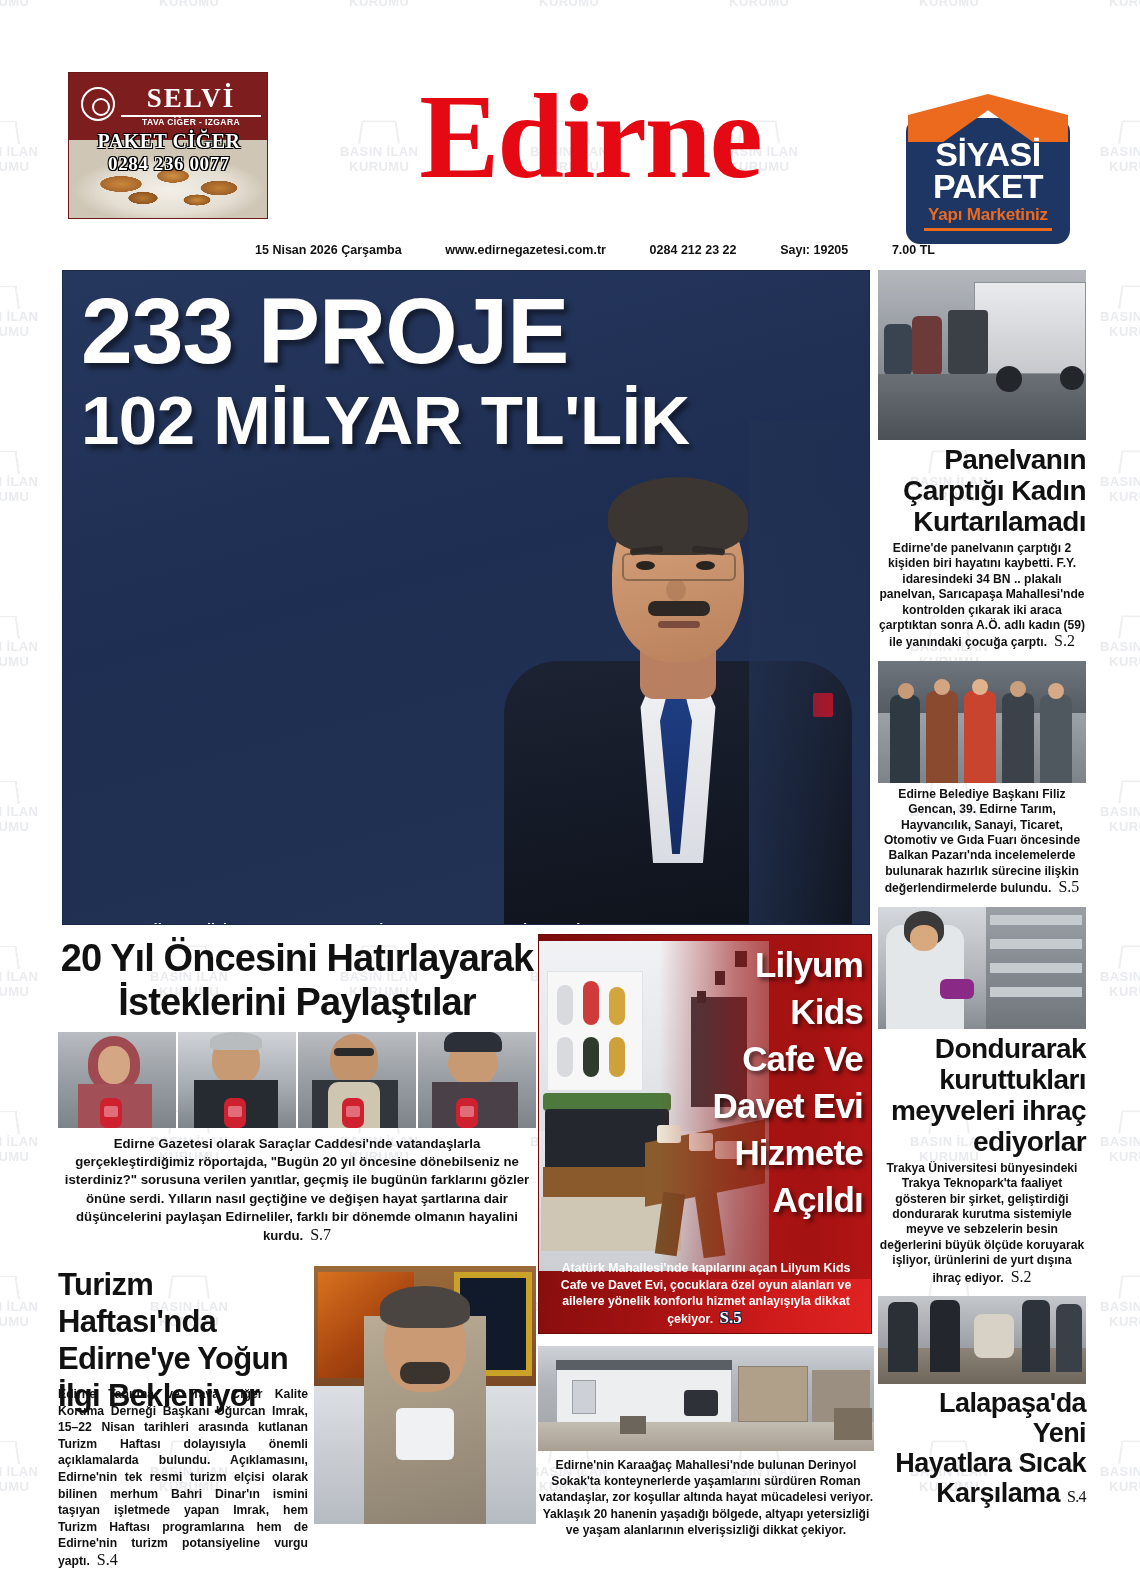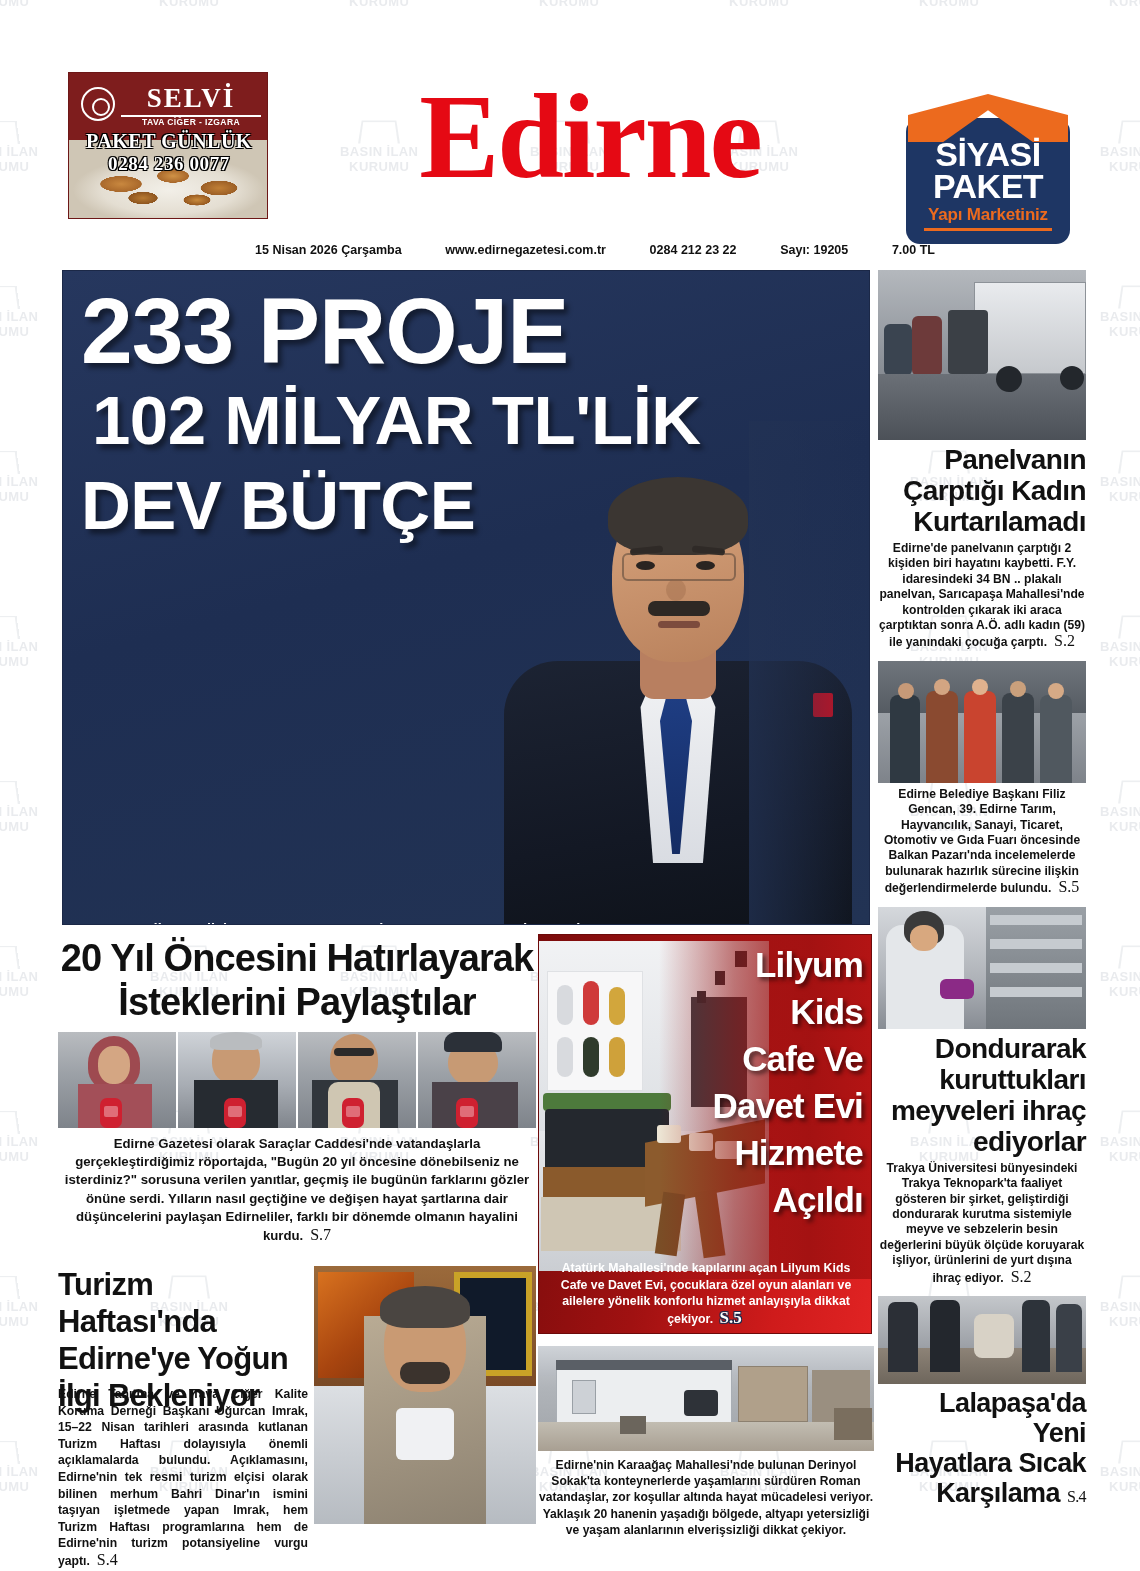--- a/index.html
+++ b/index.html
@@ -204,21 +204,20 @@
   }
   .hl-l1{
     font-family:"Liberation Sans",sans-serif; font-weight:700;
     font-size:93px; line-height:96px; color:#fff; letter-spacing:-1px;
     text-shadow:4px 5px 5px rgba(0,0,0,.45);
   }
   .hl-l2{
     font-family:"Liberation Sans",sans-serif; font-weight:700;
     font-size:69px; line-height:84px; color:#fff; letter-spacing:-.5px;
     text-shadow:4px 5px 5px rgba(0,0,0,.45);
-    margin-left:11px;
   }
   .hl-l3{
     font-family:"Liberation Sans",sans-serif; font-weight:700;
     font-size:69px; line-height:86px; color:#fff; letter-spacing:-.5px;
     text-shadow:4px 5px 5px rgba(0,0,0,.45);
   }
 
   .lead-body{
     position:absolute; left:76px; top:648px; width:488px; z-index:4;
   }
@@ -552,21 +551,21 @@
 
 <div class="page">
 
   <div class="masthead">
 
     <div class="selvi-ad">
       <div class="selvi-food"></div>
       <div class="selvi-logo-mark"></div>
       <div class="selvi-name">SELVİ</div>
       <div class="selvi-sub">TAVA CİĞER - IZGARA</div>
-      <div class="selvi-paket">PAKET GÜNLÜK</div>
+      <div class="selvi-paket">PAKET CİĞER</div>
       <div class="selvi-phone">0284 236 0077</div>
     </div>
 
     <div class="nameplate">
       <div class="nameplate-text">Edirne</div>
     </div>
 
     <div class="info-row">
       <span>15 Nisan 2026 Çarşamba</span>
       <span>www.edirnegazetesi.com.tr</span>
@@ -602,21 +601,20 @@
       <div class="lp-eye-r"></div>
       <div class="lp-nose"></div>
       <div class="lp-mous"></div>
       <div class="lp-mouth"></div>
     </div>
     <div class="lead-fade"></div>
 
     <div class="lead-hl">
       <div class="hl-l1">233 PROJE</div>
       <div class="hl-l2">102 MİLYAR TL'LİK</div>
-      <div class="hl-l3">DEV BÜTÇE</div>
     </div>
 
     <div class="lead-body">
       <div class="lead-lede">Edirne Valisi Yunus Sezer, 2026 yılı yatırım programında yer alan 233 projenin toplam bedelinin 102 milyar TL'ye ulaştığını açıkladı. Yıl içinde 17,4 milyar TL ödenek kullandırılması planlanıyor.</div>
 
     </div>
   </div>
 
   <div class="rcol">
 

